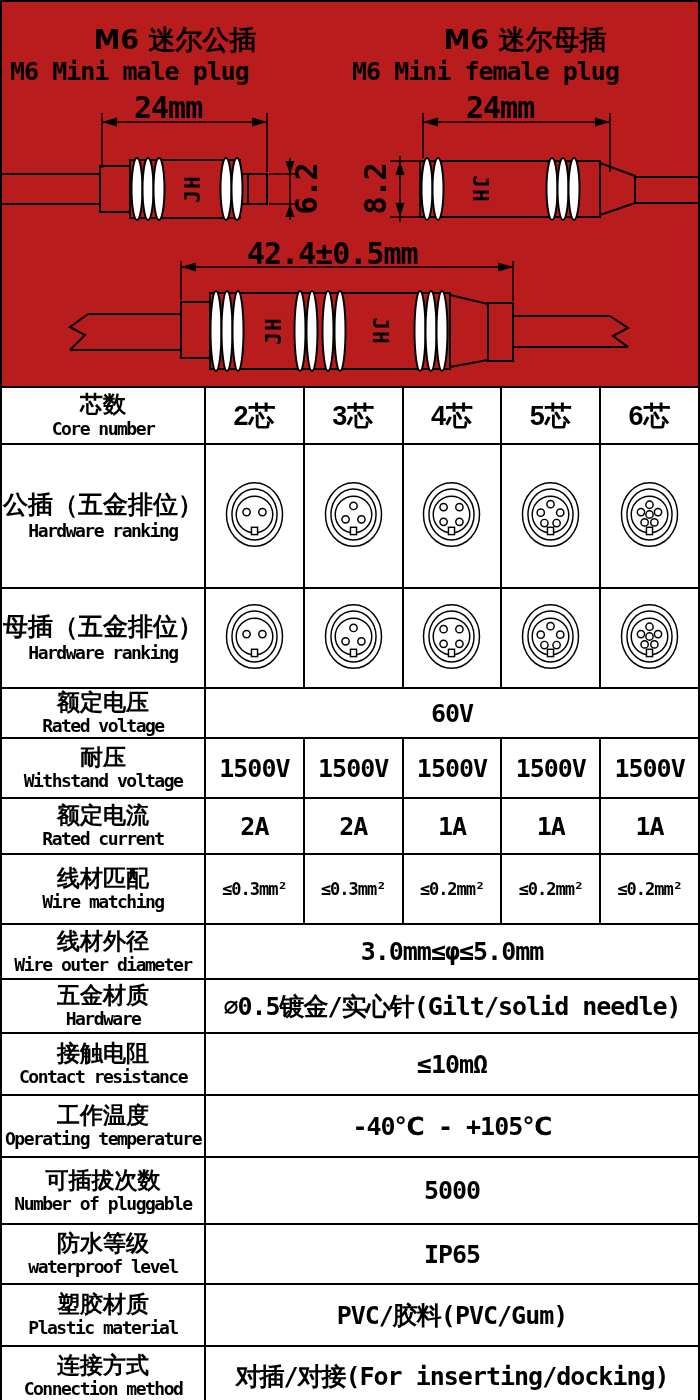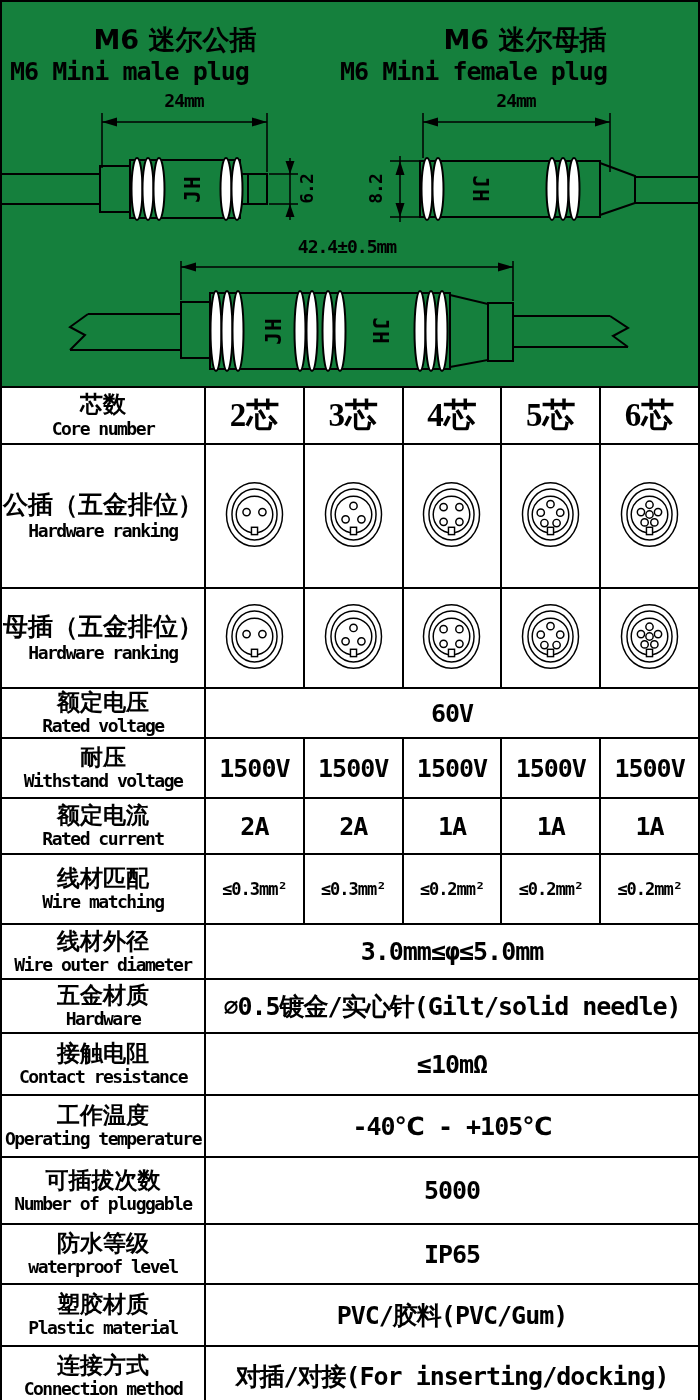--- a/index.html
+++ b/index.html
@@ -2,43 +2,43 @@
 <html><head>
 <meta charset="utf-8">
 <style>
   *{margin:0;padding:0;box-sizing:border-box}
   html,body{background:#fff}
   body{
     width:700px;height:1400px;
     font-family:"DejaVu Sans Mono","DejaVu Sans",sans-serif;
     color:#000;position:relative;overflow:hidden;
   }
-  .sheet{position:absolute;left:0;top:0;width:700px;height:1400px;background:#15803d}
+  .sheet{position:absolute;left:0;top:0;width:700px;height:1400px;background:#b91c1c}
 
   
   .drawing{position:absolute;left:0;top:0;width:700px;height:390px}
   .drawing svg{position:absolute;left:0;top:0}
   .ovl{position:absolute;white-space:nowrap;font-weight:700}
   .title-cn{font-size:27px;font-family:"DejaVu Sans","Liberation Sans",sans-serif;text-align:center}
   .title-en{font-size:25px;letter-spacing:-1px;text-align:left}
-  .dim{font-size:18px;letter-spacing:-1px;text-align:center}
+  .dim{font-size:30px;letter-spacing:-1px;}
   .rot{display:flex;align-items:center;justify-content:center}
   .rotccw{transform:rotate(-90deg)}
   .rotcw{transform:rotate(90deg)}
   .jh{font-size:21px;font-weight:700;letter-spacing:1px}
 
   
   table.spec{
     position:absolute;left:0;top:386px;width:700px;
     border-collapse:collapse;table-layout:fixed;background:#fff;
   }
   table.spec td{border:2px solid #000;text-align:center;vertical-align:middle;padding:0;overflow:hidden}
   td.lbl .cn{font-family:"DejaVu Sans","Liberation Sans",sans-serif;font-weight:700;font-size:23px;line-height:1.15}
   td.lbl .en{font-weight:700;font-size:18px;letter-spacing:-1.5px;line-height:1.2}
-  td.colhead{font-family:Liberation Serif, serif;font-weight:700;font-size:33px}
+  td.colhead{font-family:Liberation Sans, sans-serif;font-weight:700;font-size:27px}
   td.val{font-weight:700;font-size:25px;letter-spacing:-1px}
   td.val.small{font-size:17px;letter-spacing:-1px}
   td.rank-lbl .cn{font-size:25px}
   .pin-face{display:inline-block;line-height:0}
 </style>
 </head>
 <body>
 
 <div class="sheet">
 
@@ -117,21 +117,21 @@
         <path d="M181 261 V300 M513 261 V301" stroke-width="1.5"></path>
         <line x1="181" y1="267" x2="513" y2="267" stroke-width="1.5"></line>
         <polygon points="181,267 196,262.5 196,271.5" fill="#000" stroke="none"></polygon>
         <polygon points="513,267 498,262.5 498,271.5" fill="#000" stroke="none"></polygon>
       </g>
     </svg>
 
     <div class="ovl title-cn" style="left:10px;top:22px;width:330px">M6 迷尔公插</div>
     <div class="ovl title-en" style="left:10px;top:57px;width:330px">M6 Mini male plug</div>
     <div class="ovl title-cn" style="left:360px;top:22px;width:330px">M6 迷尔母插</div>
-    <div class="ovl title-en" style="left:340px;top:57px;width:330px">M6 Mini female plug</div>
+    <div class="ovl title-en" style="left:352px;top:57px;width:330px">M6 Mini female plug</div>
 
     <div class="ovl dim" style="left:134px;top:90px;width:100px">24mm</div>
     <div class="ovl dim" style="left:466px;top:90px;width:100px">24mm</div>
     <div class="ovl dim rot rotccw" style="left:288px;top:171px;width:36px;height:36px">6.2</div>
     <div class="ovl dim rot rotccw" style="left:357px;top:171px;width:36px;height:36px">8.2</div>
     <div class="ovl dim" style="left:247px;top:236px;width:200px">42.4±0.5mm</div>
 
     <div class="ovl jh rot rotccw" style="left:175px;top:171px;width:36px;height:36px">JH</div>
     <div class="ovl jh rot rotcw" style="left:462px;top:171px;width:36px;height:36px">JH</div>
     <div class="ovl jh rot rotccw" style="left:256px;top:313px;width:36px;height:36px">JH</div>

